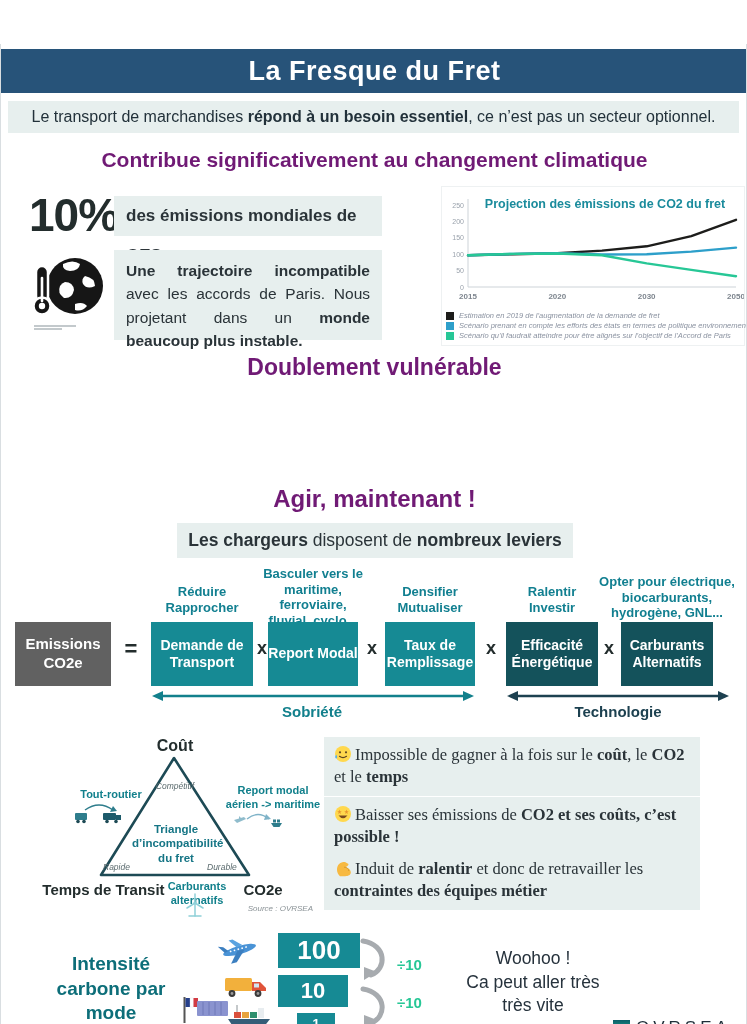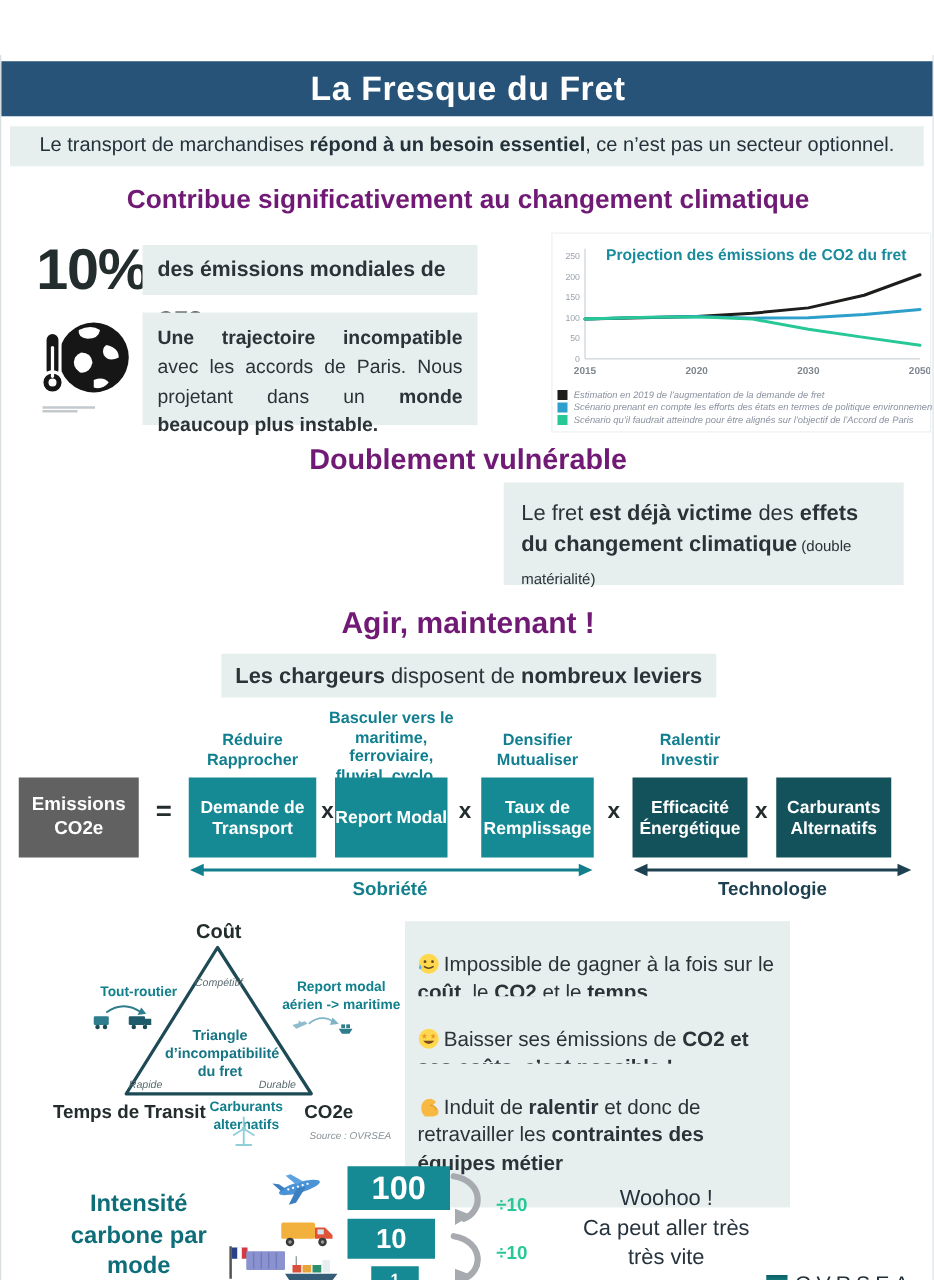--- a/index.html
+++ b/index.html
@@ -34,21 +34,21 @@
   .fbox{top:578px;height:64px;display:flex;align-items:center;justify-content:center;text-align:center;
         color:#fff;font-weight:700;font-size:14px;line-height:1.25;}
   .fbox.teal{background:#168a94;}
   .fbox.dark{background:#14525b;}
   .fbox.gray{background:#616161;}
   .op{top:594px;font-size:18px;font-weight:700;color:#232d2d;text-align:center;width:16px;}
   .grouplbl{top:659px;width:110px;text-align:center;font-size:15px;font-weight:700;}
   .tri-lbl{font-weight:700;color:#232d2d;}
   .tri-teal{font-weight:700;color:#12808c;text-align:center;line-height:1.25;}
   .tri-it{font-style:italic;font-size:8.5px;color:#5b6b6e;}
-  .statement{left:323px;width:308px;padding:24px 10px;box-sizing:border-box;font-size:16.5px;line-height:1.35;}
+  .statement{left:323px;width:376px;padding:7px 10px;box-sizing:border-box;font-size:16.5px;line-height:1.35;font-family:Liberation Serif, serif;}
   .statement svg{vertical-align:-3px;margin-right:3px;}
   .intensity-title{left:35px;top:908px;width:150px;text-align:center;font-size:19px;font-weight:700;color:#0d6e79;line-height:1.3;}
   .valbox{background:#168a94;color:#fff;font-weight:700;display:flex;align-items:center;justify-content:center;}
   .div10{color:#27c796;font-weight:700;font-size:15px;}
   .woohoo{left:452px;top:903px;width:160px;text-align:center;font-size:17.5px;color:#26323c;line-height:1.35;}
   .brand{left:612px;top:974px;display:flex;align-items:center;gap:6px;}
   .brand-sq{width:17px;height:17px;background:linear-gradient(#0d5e68,#1b9b8d 55%,#33c3a7);}
   .brand-name{font-size:17px;letter-spacing:4px;color:#1e2e38;font-weight:500;}
   .footer-bar{top:1002px;left:0;width:747px;height:22px;background:#275379;}
   .footer-url{width:100%;text-align:center;line-height:22px;color:#fff;font-size:15px;font-weight:700;font-style:italic;}
@@ -119,34 +119,36 @@
           <span class="legend-text">Scénario prenant en compte les efforts des états en termes de politique environnementale</span>
         </div>
         <div class="legend-row">
           <span class="legend-swatch" style="background: rgb(39, 199, 150);"></span>
           <span class="legend-text">Scénario qu’il faudrait atteindre pour être alignés sur l’objectif de l’Accord de Paris</span>
         </div>
       </div>
   </div>
 
   <div class="abs sec-title" style="top:310px;font-size:23px;">Doublement vulnérable</div>
-  <div class="abs vuln-right panel"><span>Le fret </span><span class="b">est déjà victime</span><span> des </span><span class="b">effets du changement climatique</span><span class="sm"> (double matérialité)</span></div>
 
   <div class="abs sec-title" style="top:441px;font-size:24px;">Agir, maintenant !</div>
   <div class="abs chargeurs panel"><span class="b">Les chargeurs</span><span> disposent de </span><span class="b">nombreux leviers</span></div>
 
   <div class="abs lever pre" style="left:237px;top:522px;width:150px;">Basculer vers le maritime,
 ferroviaire,
 fluvial, cyclo...</div>
   <div class="abs lever pre" style="left:151px;top:540px;width:100px;">Réduire
 Rapprocher</div>
   <div class="abs lever pre" style="left:379px;top:540px;width:100px;">Densifier
 Mutualiser</div>
   <div class="abs lever pre" style="left:501px;top:540px;width:100px;">Ralentir
 Investir</div>
+  <div class="abs lever pre" style="left:591px;top:530px;width:150px;">Opter pour électrique,
+biocarburants,
+hydrogène, GNL...</div>
 
   <div class="abs fbox gray pre" style="left:14px;width:96px;font-size:15px;">Emissions
 CO2e</div>
   <div class="abs op" style="left:120px;top:592px;font-size:22px;width:20px;">=</div>
   <div class="abs fbox teal" style="left:150px;width:102px;">Demande de Transport</div>
   <div class="abs op" style="left:253px;">x</div>
   <div class="abs fbox teal" style="left:267px;width:90px;">Report Modal</div>
   <div class="abs op" style="left:363px;">x</div>
   <div class="abs fbox teal" style="left:384px;width:90px;">Taux de Remplissage</div>
   <div class="abs op" style="left:482px;">x</div>

